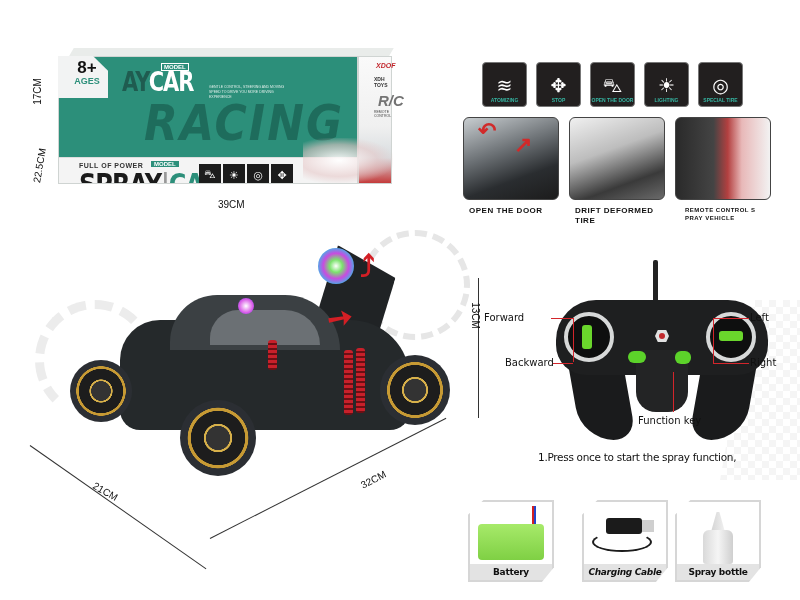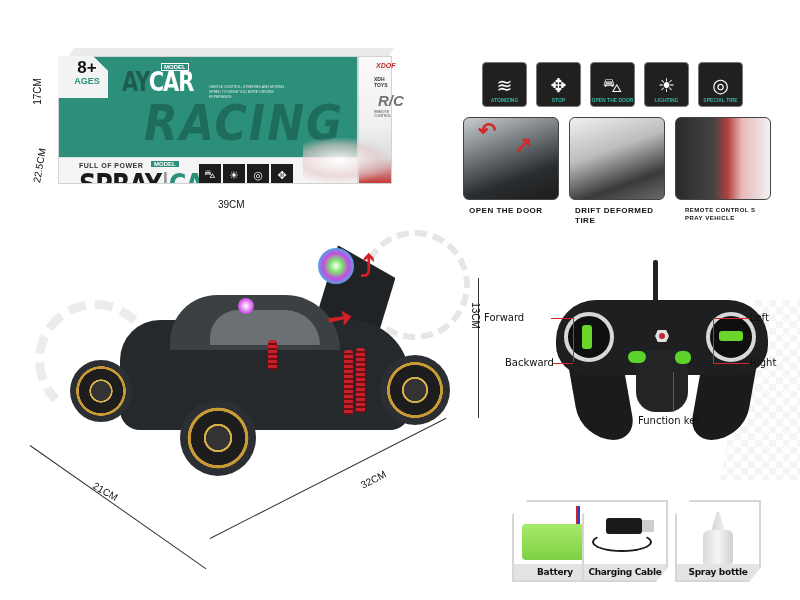--- a/index.html
+++ b/index.html
@@ -103,22 +103,22 @@
   .rlabel { position: absolute; font-size: 10px; color: #111; font-family: "DejaVu Sans", sans-serif; }
   .rline { position: absolute; height: 1px; background: #d3252b; }
   .rvline { position: absolute; width: 1px; background: #d3252b; }
 
   
   .instr { position: absolute; left: 538px; top: 450px; font-size: 10.5px; line-height: 15px; color: #111; font-family: "DejaVu Sans", sans-serif; letter-spacing: -0.3px; }
   .instr .indent { padding-left: 10px; }
 
   
   .acc { position: absolute; top: 500px; width: 86px; height: 82px; border: 2px solid #d6d6d6; clip-path: polygon(18% 0,100% 0,100% 82%,86% 100%,0 100%,0 18%); background: #fff; }
-  .acc-1 { left: 468px; margin-left: 44px; }
-  .acc-2 { left: 582px; }
+  .acc-1 { left: 468px; }
+  .acc-2 { left: 582px; font-style: italic; }
   .acc-3 { left: 675px; }
   .acc-lbl { position: absolute; left: 0; bottom: 0; width: 100%; height: 16px; background: #e3e3e3; font-size: 9px; font-weight: bold; text-align: center; line-height: 16px; font-family: "DejaVu Sans", sans-serif; letter-spacing: -0.3px; }
   .battery { position: absolute; left: 8px; top: 22px; width: 66px; height: 36px; background: linear-gradient(180deg,#a7ea6a,#7fd044); border-radius: 4px; }
   .battery-wire { position: absolute; left: 62px; top: 4px; width: 4px; height: 22px; background: linear-gradient(90deg,#d32020 50%,#2244cc 50%); }
   .usb { position: absolute; left: 22px; top: 16px; width: 36px; height: 16px; background: #1b1b1b; border-radius: 3px; }
   .usb-plug { position: absolute; left: 58px; top: 18px; width: 12px; height: 12px; background: #cfcfcf; }
   .cable { position: absolute; left: 8px; top: 30px; width: 60px; height: 20px; border: 2px solid #1b1b1b; border-radius: 50%; border-top-color: transparent; }
   .bottle { position: absolute; left: 26px; top: 28px; width: 30px; height: 34px; background: linear-gradient(90deg,#d9d9d9,#f5f5f5,#cfcfcf); border-radius: 6px 6px 3px 3px; }
   .bottle-neck { position: absolute; left: 34px; top: 10px; width: 14px; height: 20px; background: linear-gradient(90deg,#d4d4d4,#f1f1f1); clip-path: polygon(40% 0,60% 0,100% 100%,0 100%); }
 
@@ -250,20 +250,21 @@
 <div class="rline" style="left:553px;top:363px;width:20px;"></div>
 <div class="rlabel" style="left:750px;top:312px;">Left</div>
 <div class="rline" style="left:713px;top:318px;width:36px;"></div>
 <div class="rvline" style="left:713px;top:318px;height:45px;"></div>
 <div class="rlabel" style="left:750px;top:357px;">Right</div>
 <div class="rline" style="left:713px;top:363px;width:36px;"></div>
 <div class="rvline" style="left:673px;top:372px;height:40px;"></div>
 <div class="rlabel" style="left:638px;top:415px;">Function key</div>
 
 <div class="instr">
+  <div>1.Press once to start the spray function,</div>
 </div>
 
 <div class="acc acc-1">
   <div class="battery-wire"></div>
   <div class="battery"></div>
   <div class="acc-lbl">Battery</div>
 </div>
 <div class="acc acc-2">
   <div class="cable"></div>
   <div class="usb"></div>

